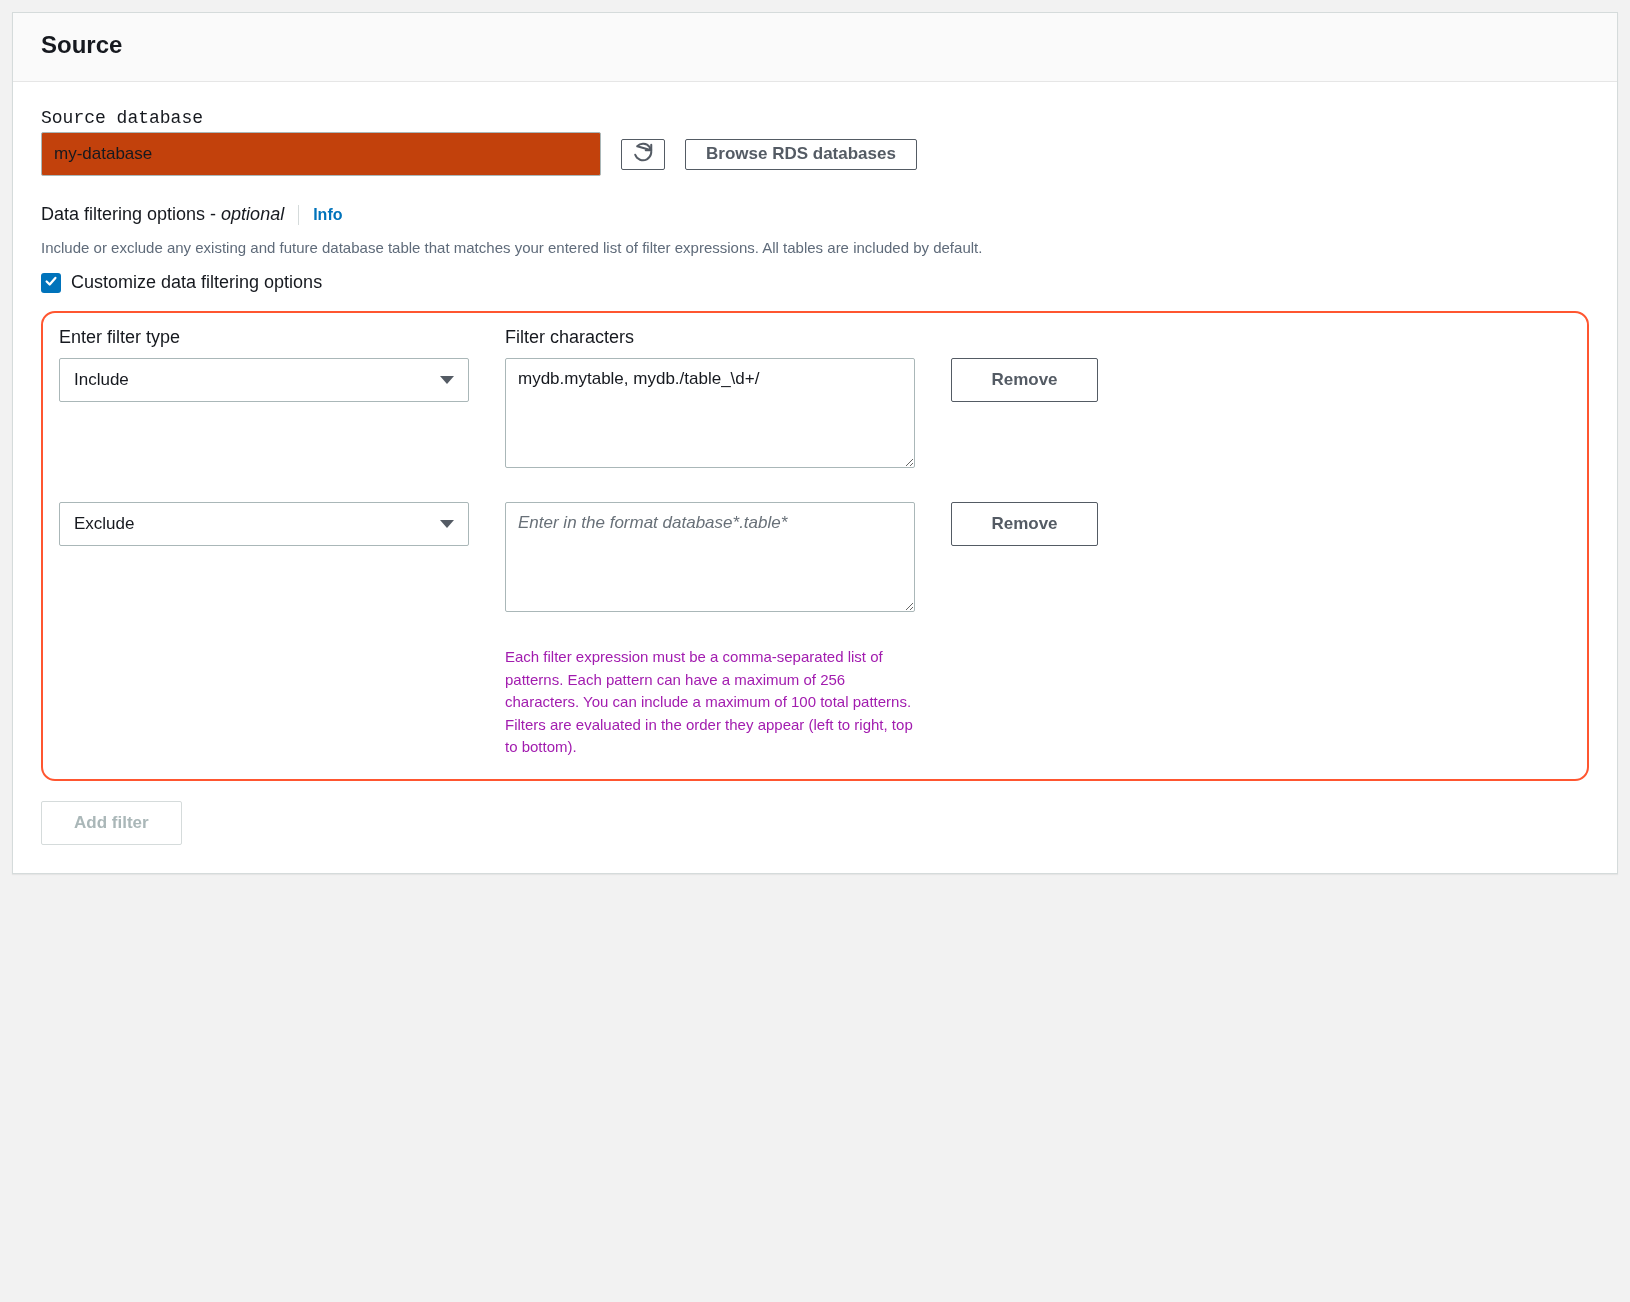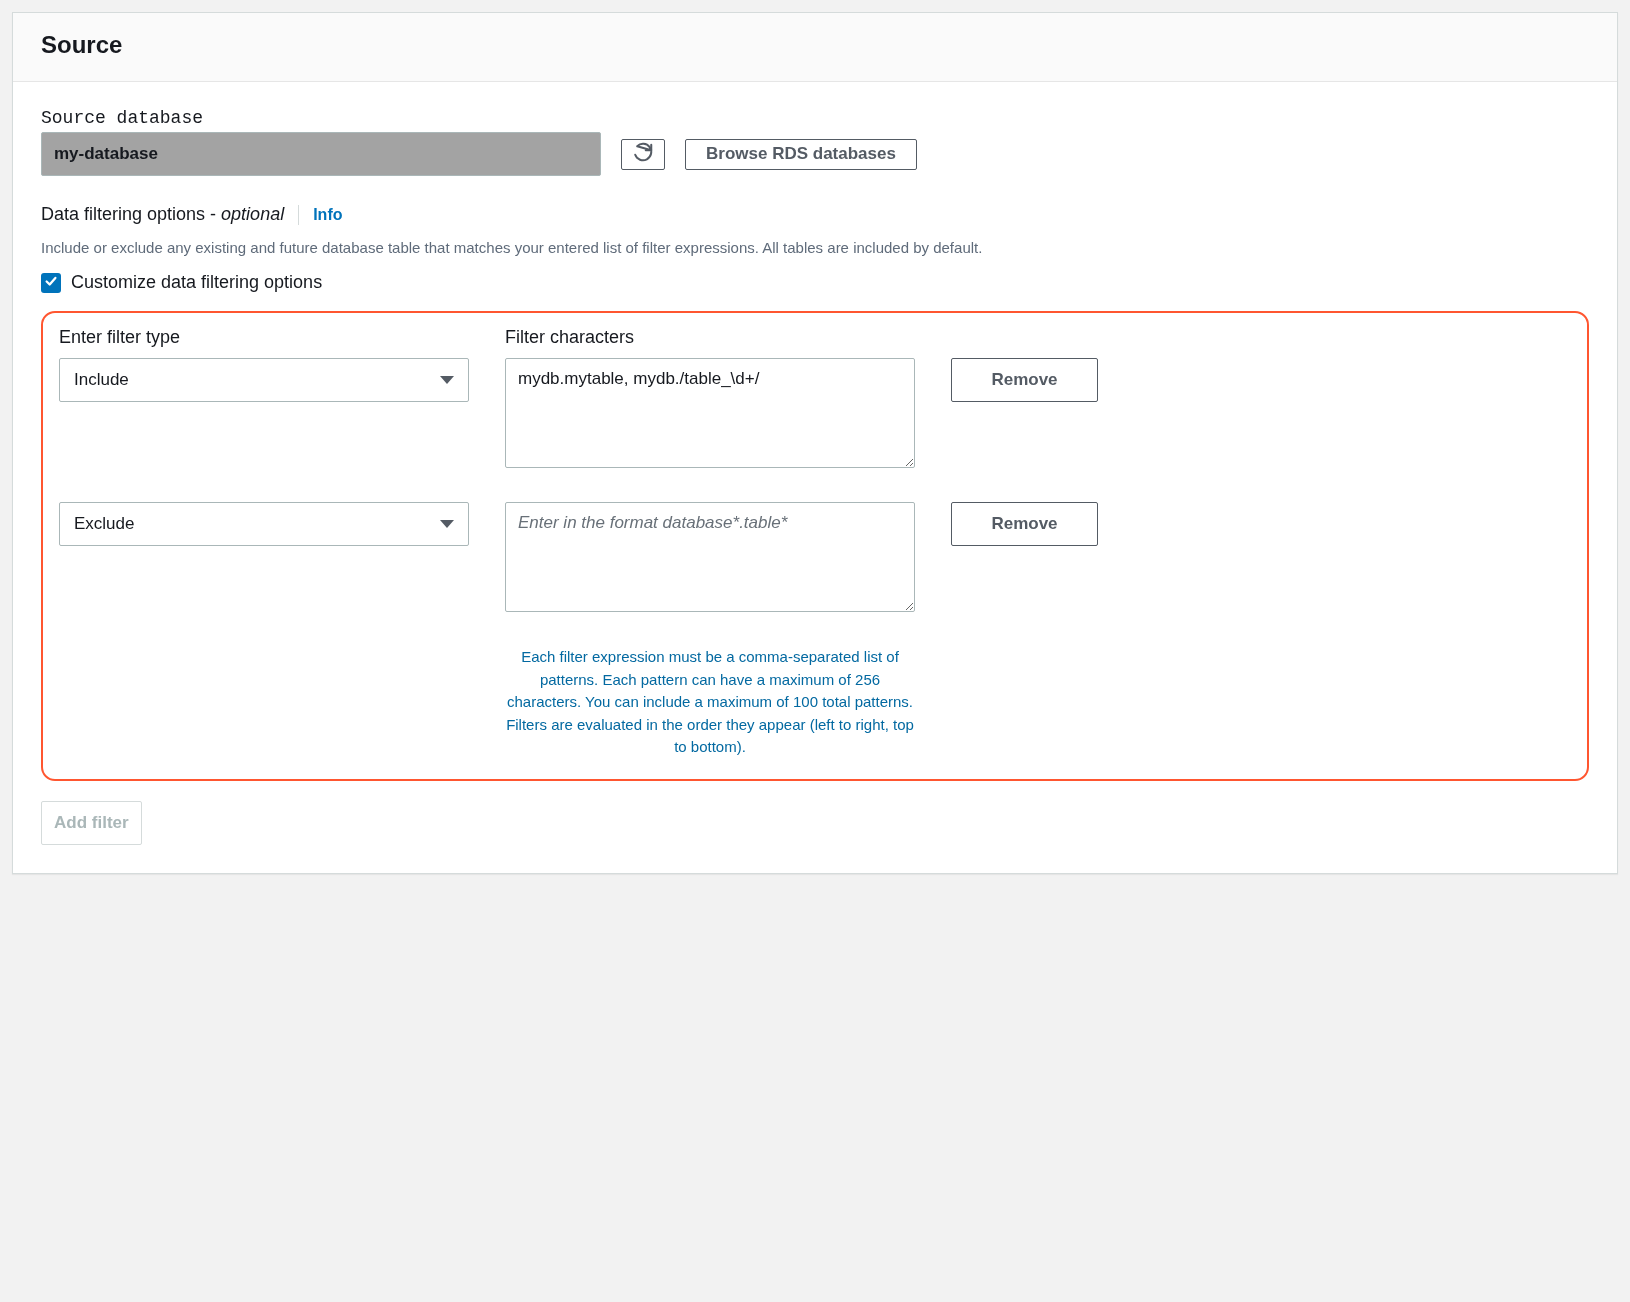--- a/index.html
+++ b/index.html
@@ -47,22 +47,21 @@
     margin-bottom: 28px;
   }
   .text-input {
     width: 560px;
     height: 44px;
     border: 1px solid #aab7b8;
     border-radius: 2px;
     padding: 16px 12px;
     font-size: 17px;
     color: #16191f;
-    background: #a3a3a3;
-    font-weight: bold;
+    background: #c2410c;
   }
   .btn {
     height: 31px;
     border: 1px solid #545b64;
     border-radius: 2px;
     background: #fff;
     color: #545b64;
     font-size: 17px;
     font-weight: 700;
     cursor: pointer;
@@ -179,35 +178,34 @@
   .remove-col {
     display: flex;
     align-items: flex-start;
   }
   .remove-btn {
     width: 147px;
     height: 44px;
   }
   .filter-help {
     font-size: 15px;
-    color: #0369a1;
+    color: #a21caf;
     line-height: 1.5;
     max-width: 410px;
-    text-align: center;
   }
   .filter-help-wrap {
     display: flex;
     gap: 36px;
   }
   .filter-help-wrap .spacer { width: 410px; }
   .add-filter-btn {
     border: 1px solid #d5dbdb;
     color: #aab7b8;
     font-weight: 700;
-    padding: 0 12px;
+    padding: 0 32px;
     height: 44px;
     background: #fff;
     border-radius: 2px;
     font-size: 17px;
     cursor: pointer;
   }
 </style>
 </head>
 <body>
 

